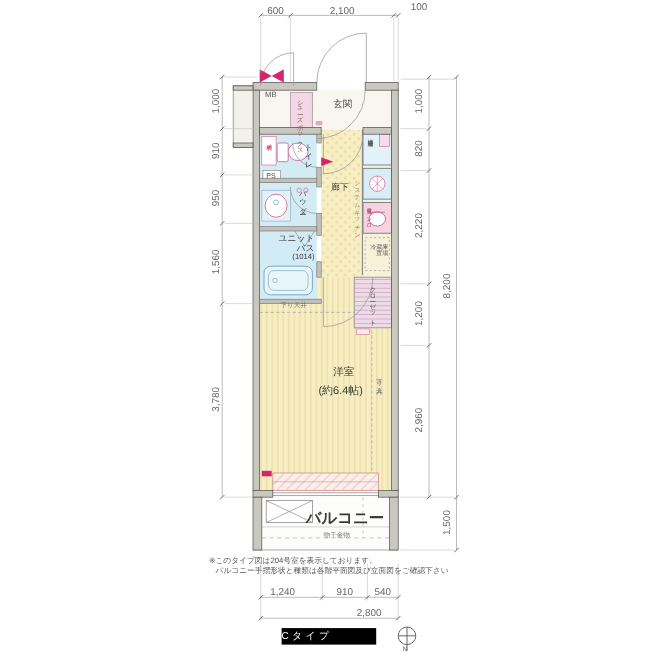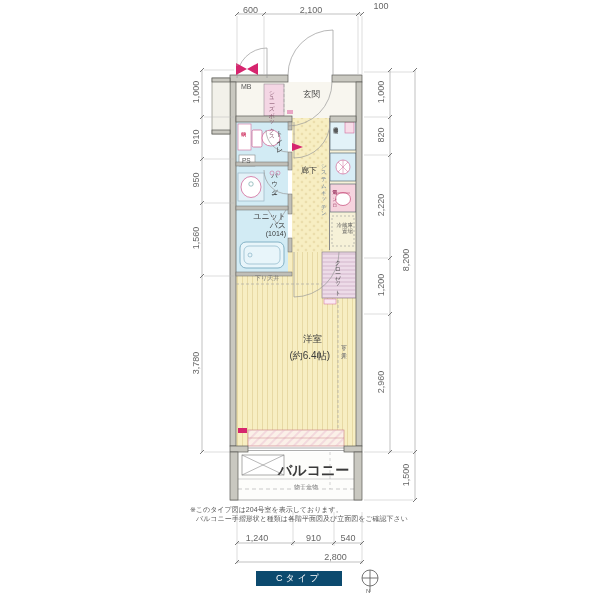--- a/index.html
+++ b/index.html
@@ -4,21 +4,21 @@
 <style>
   html,body{margin:0;padding:0;background:#fff;}
   .stage{position:relative;width:600px;height:600px;background:#ffffff;
          font-family:"Liberation Sans","DejaVu Sans",sans-serif;overflow:hidden;}
   .stage svg{position:absolute;left:0;top:0;}
   .lbl{position:absolute;color:#3a3a3a;white-space:nowrap;line-height:1.15;}
   .dim{position:absolute;font-size:9px;color:#666;white-space:nowrap;text-align:center;}
   .dim.rot{transform:rotate(-90deg);}
   .vtext{writing-mode:vertical-rl;text-orientation:upright;letter-spacing:0.5px;}
   .center{text-align:right;}
-  .banner{position:absolute;background:#0c4a6e;color:#fff;text-align:center;
+  .banner{position:absolute;background:#000000;color:#fff;
           font-size:9px;letter-spacing:3px;line-height:15px;}
   .note{position:absolute;font-size:7px;color:#555;white-space:nowrap;}
 </style>
 </head>
 <body>
 
 <div class="stage">
 
 <svg width="600" height="600" viewBox="0 0 600 600">
   <defs>

